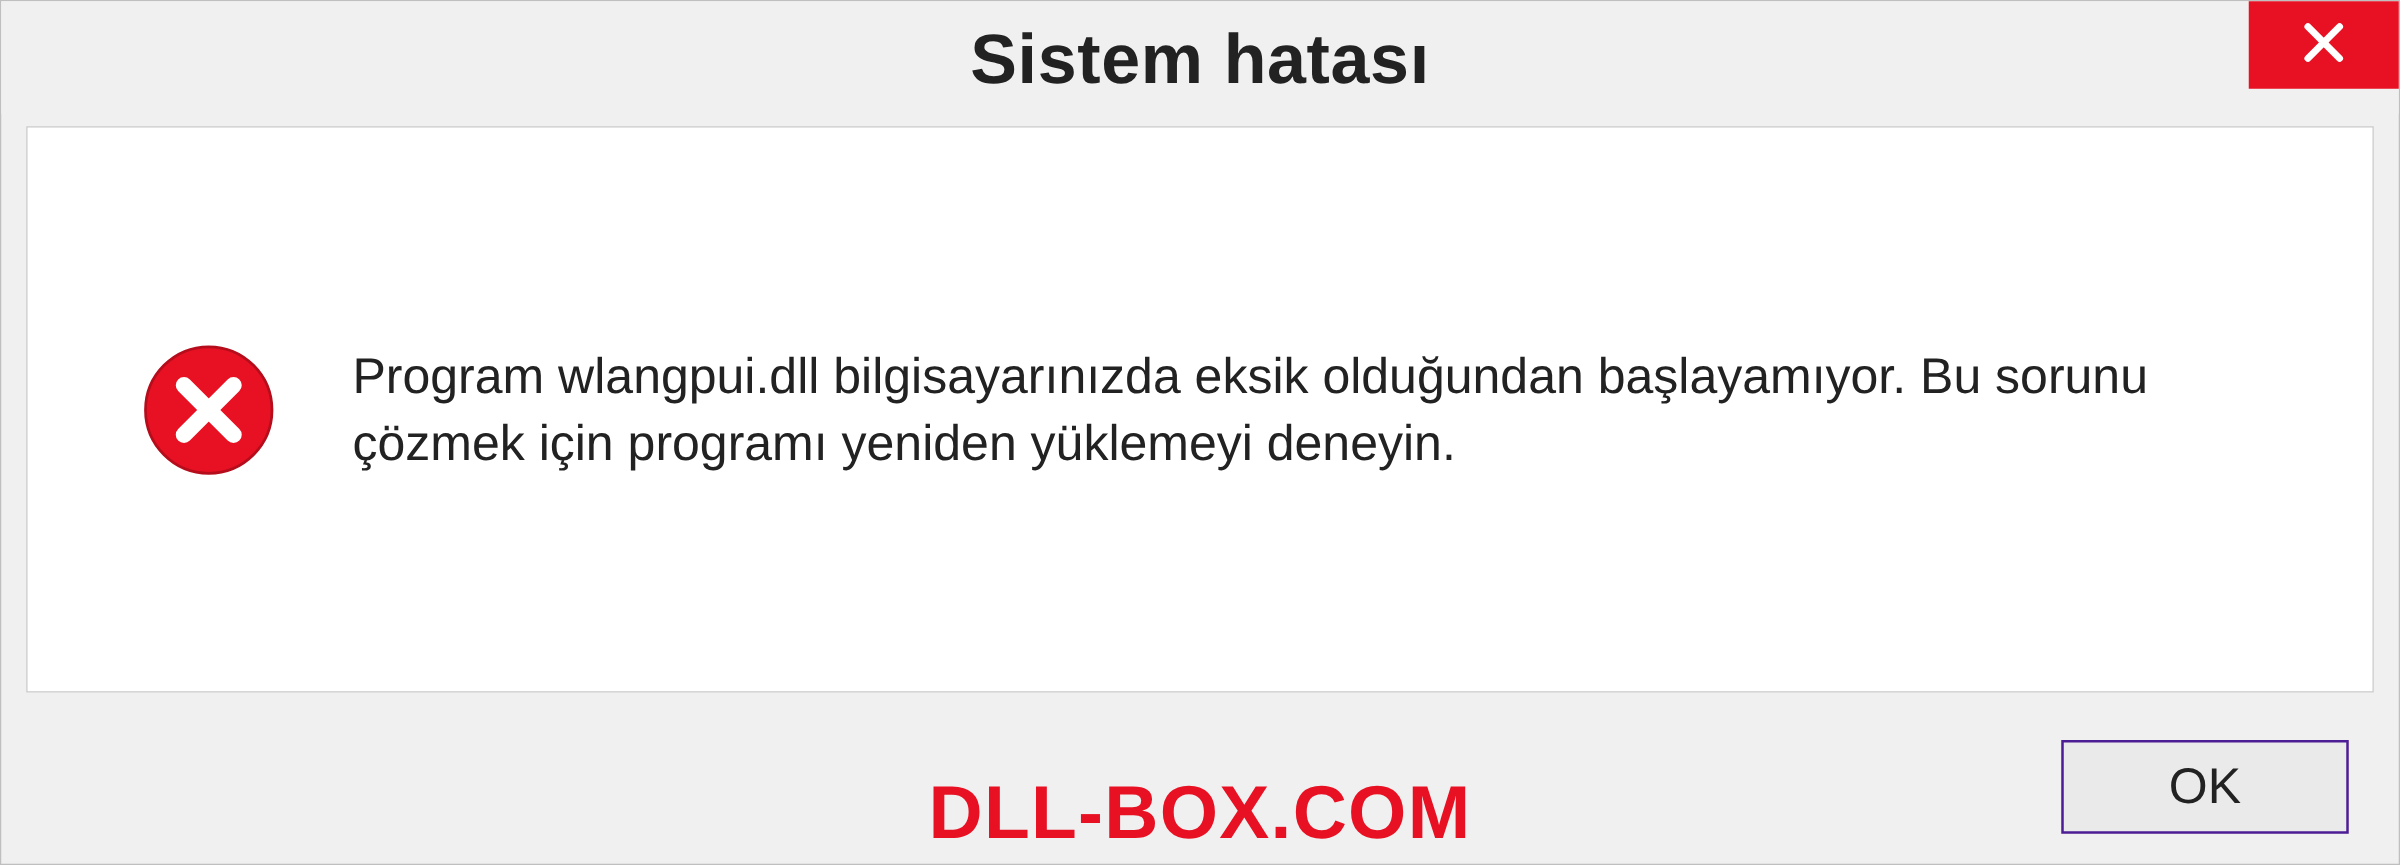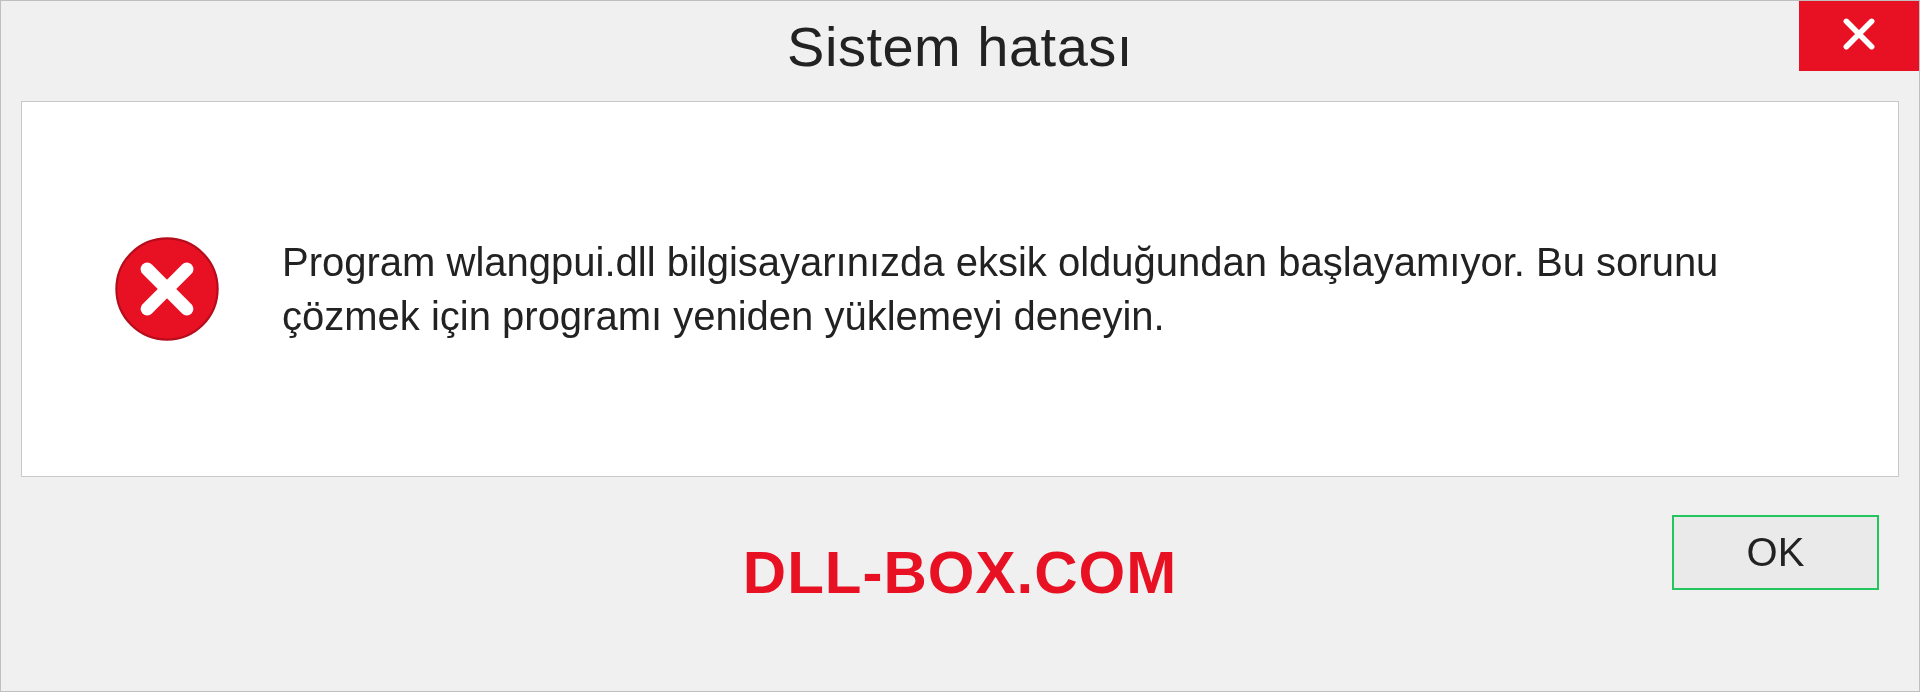--- a/index.html
+++ b/index.html
@@ -25,21 +25,21 @@
   .titlebar {
     position: relative;
     height: 90px;
     display: flex;
     align-items: center;
     justify-content: center;
     background: #f0f0f0;
   }
   .title-text {
     font-size: 56px;
-    font-weight: 400;
+    font-weight: 700;
     color: #222;
     letter-spacing: 0.5px;
   }
   .close-btn {
     position: absolute;
     top: 0;
     right: 0;
     width: 120px;
     height: 70px;
     background: #e81123;
@@ -49,21 +49,21 @@
     cursor: pointer;
   }
   .close-btn svg {
     width: 38px;
     height: 38px;
   }
 
   
   .body-panel {
     margin: 10px 20px 0 20px;
-    height: 376px;
+    height: 453px;
     background: #fff;
     border: 1px solid #c8c8c8;
     display: flex;
     align-items: center;
     padding: 0 57px 0 90px;
   }
   .error-icon {
     flex: 0 0 110px;
     width: 110px;
     height: 110px;
@@ -90,24 +90,24 @@
     left: 50%;
     transform: translateX(-50%);
     bottom: 20px;
     font-size: 60px;
     font-weight: 800;
     color: #e81123;
     letter-spacing: 1px;
     font-family: Liberation Sans, sans-serif;
   }
   .ok-btn {
-    width: 207px;
+    width: 230px;
     height: 75px;
     background: #eaeaea;
-    border: 2px solid #22c55e;
+    border: 2px solid #4c1d95;
     font-size: 40px;
     color: #222;
     display: flex;
     align-items: center;
     justify-content: center;
     cursor: pointer;
     font-family: inherit;
   }
 </style>
 </head>

